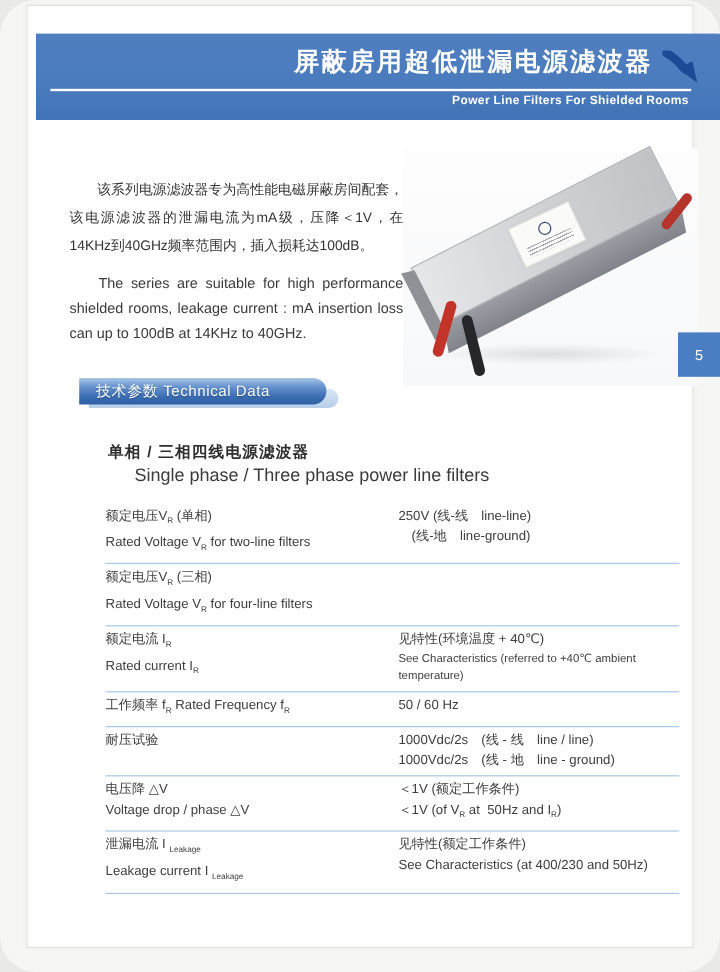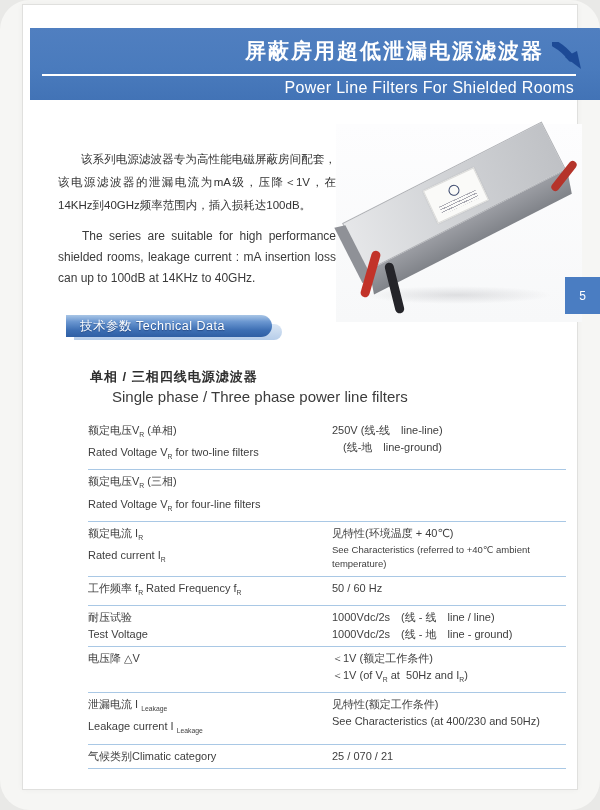--- a/index.html
+++ b/index.html
@@ -10,21 +10,21 @@
   .paper { position:absolute; left:22px; top:4px; width:556px; height:786px;
            background:#ffffff; border:1px solid #e0e0de; box-shadow:0 0 6px rgba(0,0,0,0.04); }
 
   
   .header-band { position:absolute; left:30px; top:28px; width:570px; height:72px;
                  background:linear-gradient(180deg,#507fc0 0%,#4a7bbd 55%,#4273b6 100%); z-index:5; }
   .h-cn { position:absolute; right:56px; top:9px; color:#ffffff; font-size:21px; font-weight:bold;
           letter-spacing:2px; white-space:nowrap; }
   .h-arrow { position:absolute; right:14px; top:14px; width:34px; height:30px; }
   .h-rule { position:absolute; left:12px; right:24px; top:46px; height:2px; background:#ffffff; }
-  .h-en { position:absolute; right:26px; top:51px; color:#ffffff; font-size:16px; letter-spacing:0.3px; }
+  .h-en { position:absolute; right:26px; top:51px; color:#ffffff; font-size:10px; letter-spacing:0.3px;font-weight:bold; }
 
   
   .intro { position:absolute; left:58px; top:148px; width:278px; z-index:4; }
   .intro-cn { font-size:11.5px; line-height:23px; color:#333333; text-indent:2em; text-align:justify; }
   .intro-en { margin-top:9px; font-size:12px; line-height:21px; color:#3a3a3a; text-indent:2em; text-align:justify; }
 
   
   .photo { position:absolute; left:336px; top:124px; width:246px; height:198px;
            background:linear-gradient(180deg,#fdfdfe 0%,#f7f8f9 100%); z-index:4; }
   .fshadow { position:absolute; left:26px; top:162px; width:190px; height:18px;
@@ -166,52 +166,44 @@
           <div class="cell-line"><span>工作频率 f</span><sub>R</sub><span> Rated Frequency f</span><sub>R</sub></div>
         </div>
       <div class="cell cell-value">
           <div class="cell-line"><span>50 / 60 Hz</span></div>
         </div>
     </div>
 
     <div class="row">
       <div class="cell cell-label">
           <div class="cell-line"><span>耐压试验</span></div>
-          <div class="cell-line"><span>Test Voltage</span></div>
         </div>
       <div class="cell cell-value">
           <div class="cell-line"><span>1000Vdc/2s　(线 - 线　line / line)</span></div>
           <div class="cell-line"><span>1000Vdc/2s　(线 - 地　line - ground)</span></div>
         </div>
     </div>
 
     <div class="row">
       <div class="cell cell-label">
           <div class="cell-line"><span>电压降 △V</span></div>
+          <div class="cell-line"><span>Voltage drop / phase △V</span></div>
         </div>
       <div class="cell cell-value">
           <div class="cell-line"><span>＜1V (额定工作条件)</span></div>
           <div class="cell-line"><span>＜1V (of V</span><sub>R</sub><span> at  50Hz and I</span><sub>R</sub><span>)</span></div>
         </div>
     </div>
 
     <div class="row">
       <div class="cell cell-label">
           <div class="cell-line"><span>泄漏电流 I </span><sub>Leakage</sub></div>
           <div class="cell-line"><span>Leakage current I </span><sub>Leakage</sub></div>
         </div>
       <div class="cell cell-value">
           <div class="cell-line"><span>见特性(额定工作条件)</span></div>
           <div class="cell-line"><span>See Characteristics (at 400/230 and 50Hz)</span></div>
         </div>
     </div>
 
-    <div class="row">
-      <div class="cell cell-label">
-          <div class="cell-line"><span>气候类别Climatic category</span></div>
-        </div>
-      <div class="cell cell-value">
-          <div class="cell-line"><span>25 / 070 / 21</span></div>
-        </div>
-    </div>
   </div>
 
 </div>
 
 </body></html>

